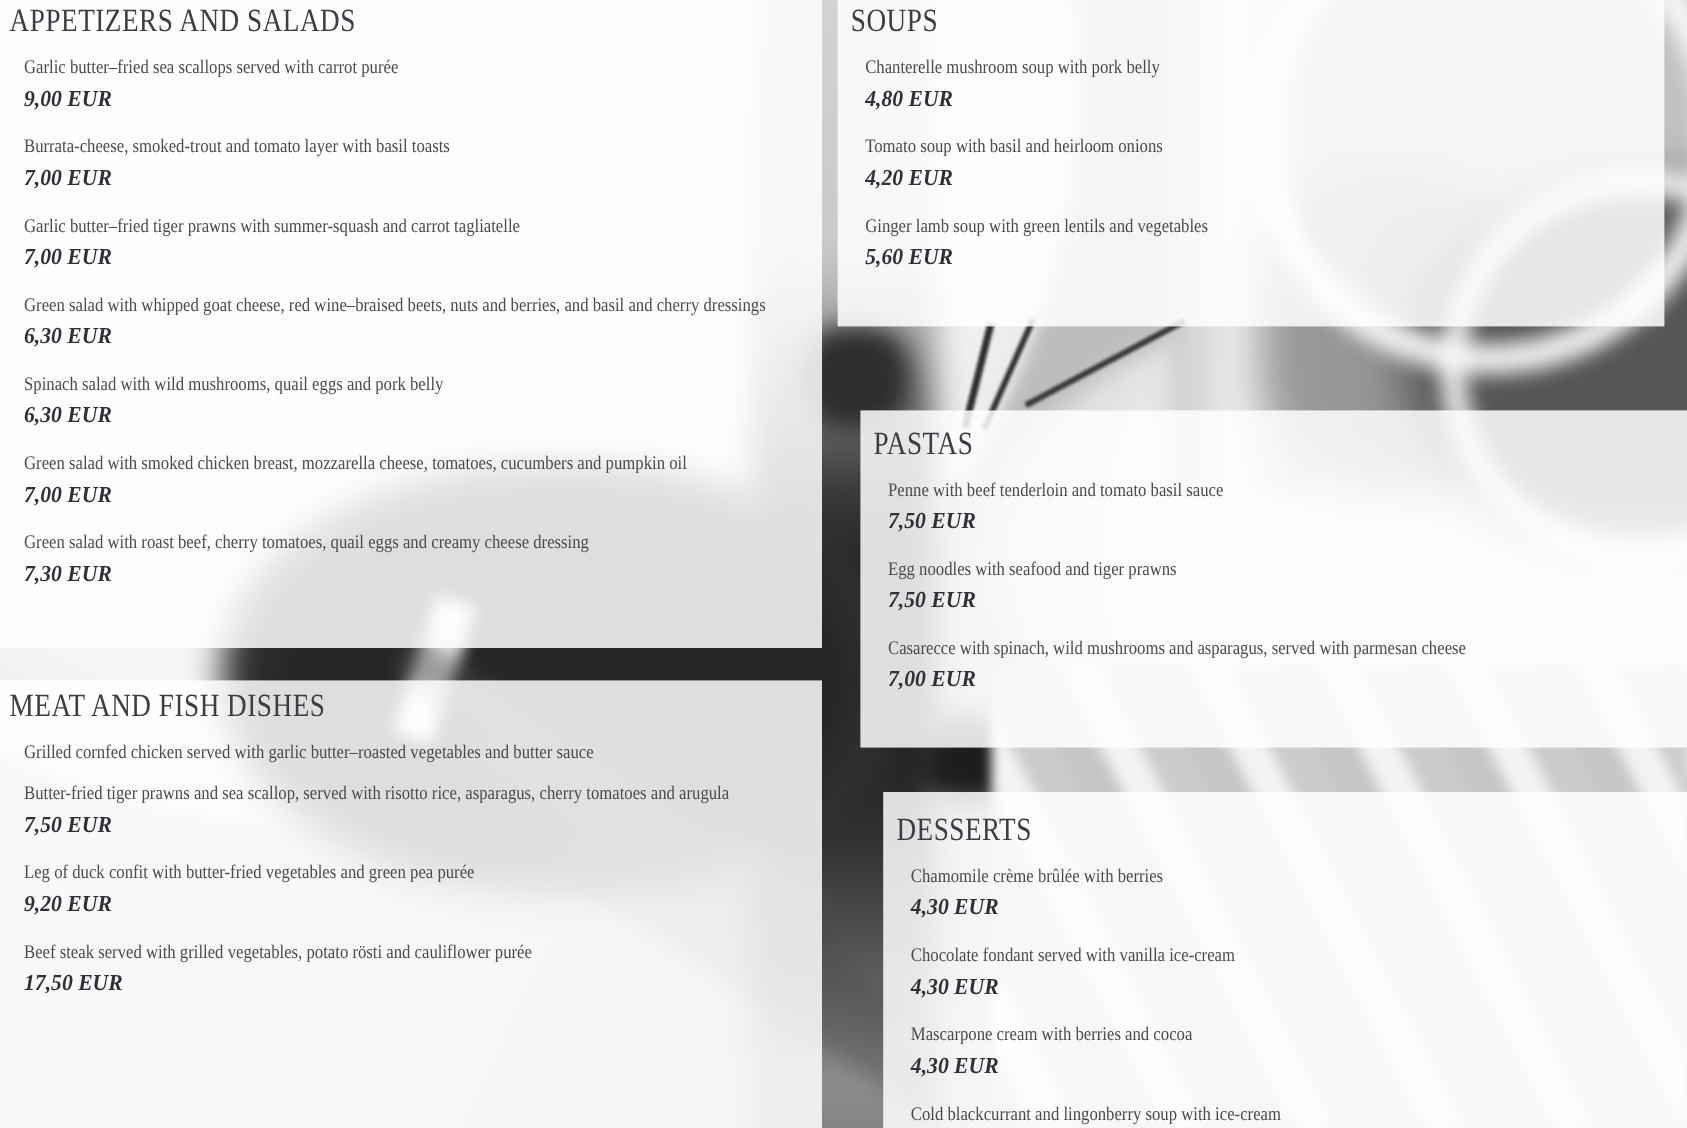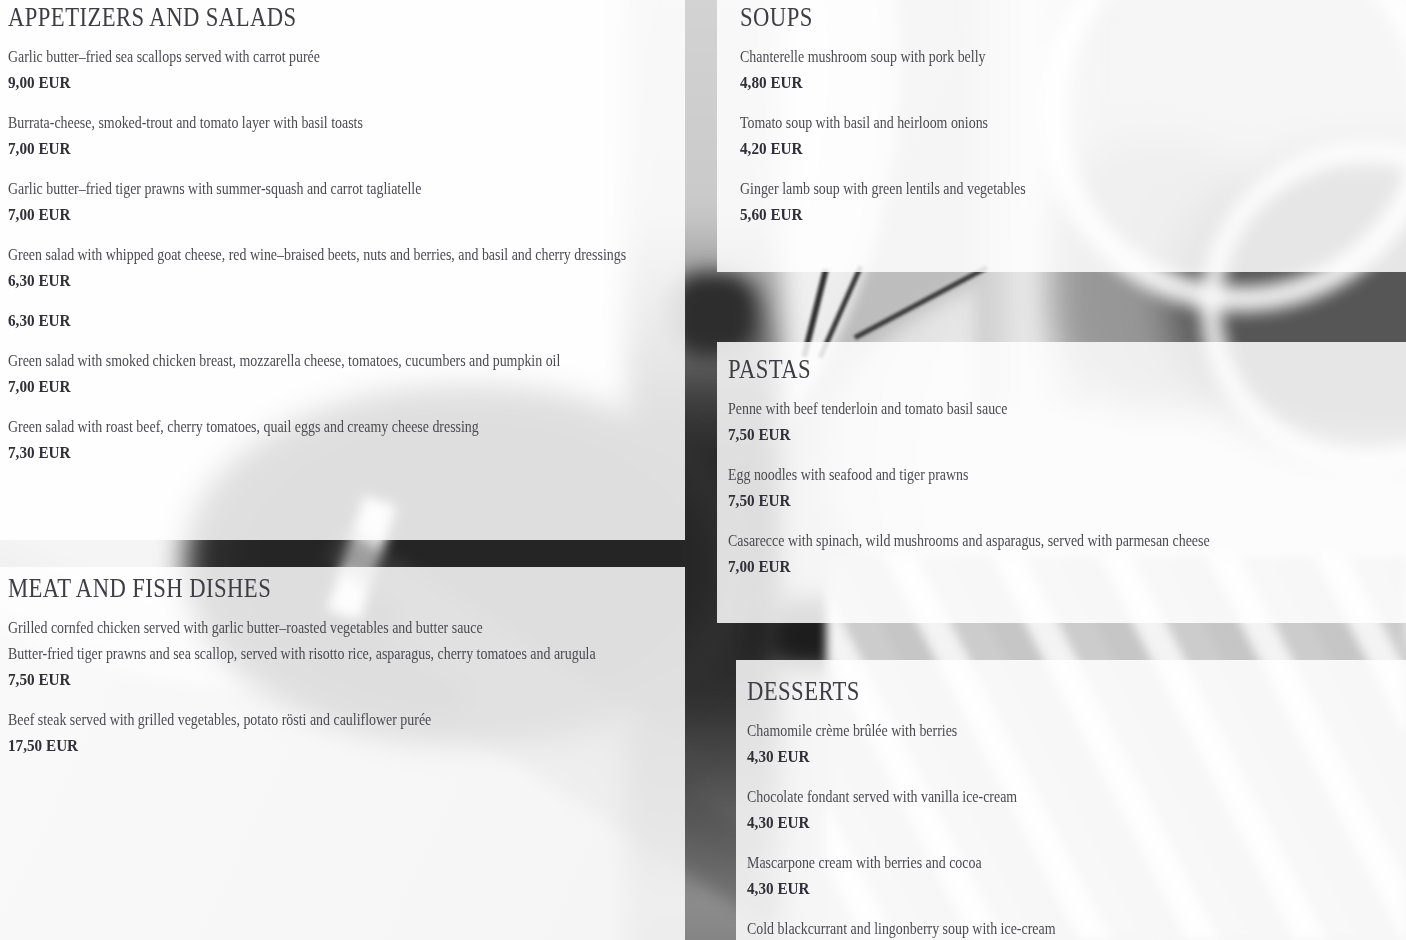--- a/index.html
+++ b/index.html
@@ -45,32 +45,32 @@
     background:repeating-linear-gradient(63deg,#c6c6c6 0 30px,#f3f3f3 36px 60px,#cccccc 66px 96px);
     filter:blur(5px); }
   .bg-asp1 { left:300px; top:640px; width:430px; height:40px; background:#4a4a4a; opacity:.5; transform:rotate(33deg); filter:blur(8px); }
   .bg-asp2 { left:360px; top:720px; width:430px; height:38px; background:#4a4a4a; opacity:.45; transform:rotate(33deg); filter:blur(8px); }
   .bg-asp3 { left:430px; top:790px; width:380px; height:36px; background:#4a4a4a; opacity:.4; transform:rotate(33deg); filter:blur(8px); }
 
   
   .panel { position:absolute; z-index:1; background:rgba(255,255,255,0.85); box-sizing:border-box; overflow:hidden; }
   #panel-appetizers { left:0;     top:0;     width:685px; height:540px; padding:2px 18px 0 8px; }
   #panel-meat       { left:0;     top:567px; width:685px; height:373px; padding:6px 18px 0 8px; }
-  #panel-soups      { left:717px; top:0;     width:689px; height:272px; padding:2px 18px 0 23px; }
+  #panel-soups      { left:698px; top:0;     width:689px; height:272px; padding:2px 18px 0 11px; }
   #panel-pastas     { left:717px; top:342px; width:689px; height:281px; padding:12px 6px 0 11px; }
   #panel-desserts   { left:736px; top:660px; width:689px; height:280px; padding:16px 18px 0 11px; }
 
   .section-title { margin:0 0 13px 0; font-weight:400; font-size:27px; line-height:31px;
     color:#3e3d45; letter-spacing:.5px; }
   .section-title > span { display:inline-block; transform:scaleX(.84); transform-origin:0 50%; white-space:nowrap; }
 
-  .menu-item { margin:0; }
+  .menu-item { margin:12px; }
   .dish  { font-size:16px; line-height:22px; margin:0 0 4px 0;  color:#4b4a4f; }
   .dish  > span { display:inline-block; transform:scaleX(.87); transform-origin:0 50%; white-space:nowrap; }
-  .price { font-size:16px; line-height:22px; margin:0 0 18px 0; color:#312f38; font-weight:700; }
+  .price { font-size:19px; line-height:22px; margin:0 0 18px 0; color:#312f38; font-weight:700;font-style:italic; }
   .price > span { display:inline-block; transform:scaleX(.95); transform-origin:0 50%; white-space:nowrap; }
 </style>
 </head>
 <body>
 
 <div class="page">
 
   <div id="backdrop">
     <div class="bg-base"></div>
     <div class="bg-plate-tl"></div>
@@ -107,20 +107,21 @@
         </div>
         <div class="menu-item">
           <div class="dish"><span>Garlic butter–fried tiger prawns with summer-squash and carrot tagliatelle</span></div>
           <div class="price"><span>7,00 EUR</span></div>
         </div>
         <div class="menu-item">
           <div class="dish"><span>Green salad with whipped goat cheese, red wine–braised beets, nuts and berries, and basil and cherry dressings</span></div>
           <div class="price"><span>6,30 EUR</span></div>
         </div>
         <div class="menu-item">
+          <div class="dish"><span>Spinach salad with wild mushrooms, quail eggs and pork belly</span></div>
           <div class="price"><span>6,30 EUR</span></div>
         </div>
         <div class="menu-item">
           <div class="dish"><span>Green salad with smoked chicken breast, mozzarella cheese, tomatoes, cucumbers and pumpkin oil</span></div>
           <div class="price"><span>7,00 EUR</span></div>
         </div>
         <div class="menu-item">
           <div class="dish"><span>Green salad with roast beef, cherry tomatoes, quail eggs and creamy cheese dressing</span></div>
           <div class="price"><span>7,30 EUR</span></div>
         </div>
@@ -133,20 +134,22 @@
         <div class="menu-item">
           <div class="dish"><span>Grilled cornfed chicken served with garlic butter–roasted vegetables and butter sauce</span></div>
         </div>
         <div class="menu-item">
           <div class="dish"><span>Butter-fried tiger prawns and sea scallop, served with risotto rice, asparagus, cherry tomatoes and arugula</span></div>
           <div class="price"><span>7,50 EUR</span></div>
         </div>
         <div class="menu-item">
         </div>
         <div class="menu-item">
+          <div class="dish"><span>Leg of duck confit with butter-fried vegetables and green pea purée</span></div>
+          <div class="price"><span>9,20 EUR</span></div>
         </div>
         <div class="menu-item">
           <div class="dish"><span>Beef steak served with grilled vegetables, potato rösti and cauliflower purée</span></div>
           <div class="price"><span>17,50 EUR</span></div>
         </div>
       </div>
   </section>
 
   <section class="panel" id="panel-soups">
     <h2 class="section-title"><span>SOUPS</span></h2>

